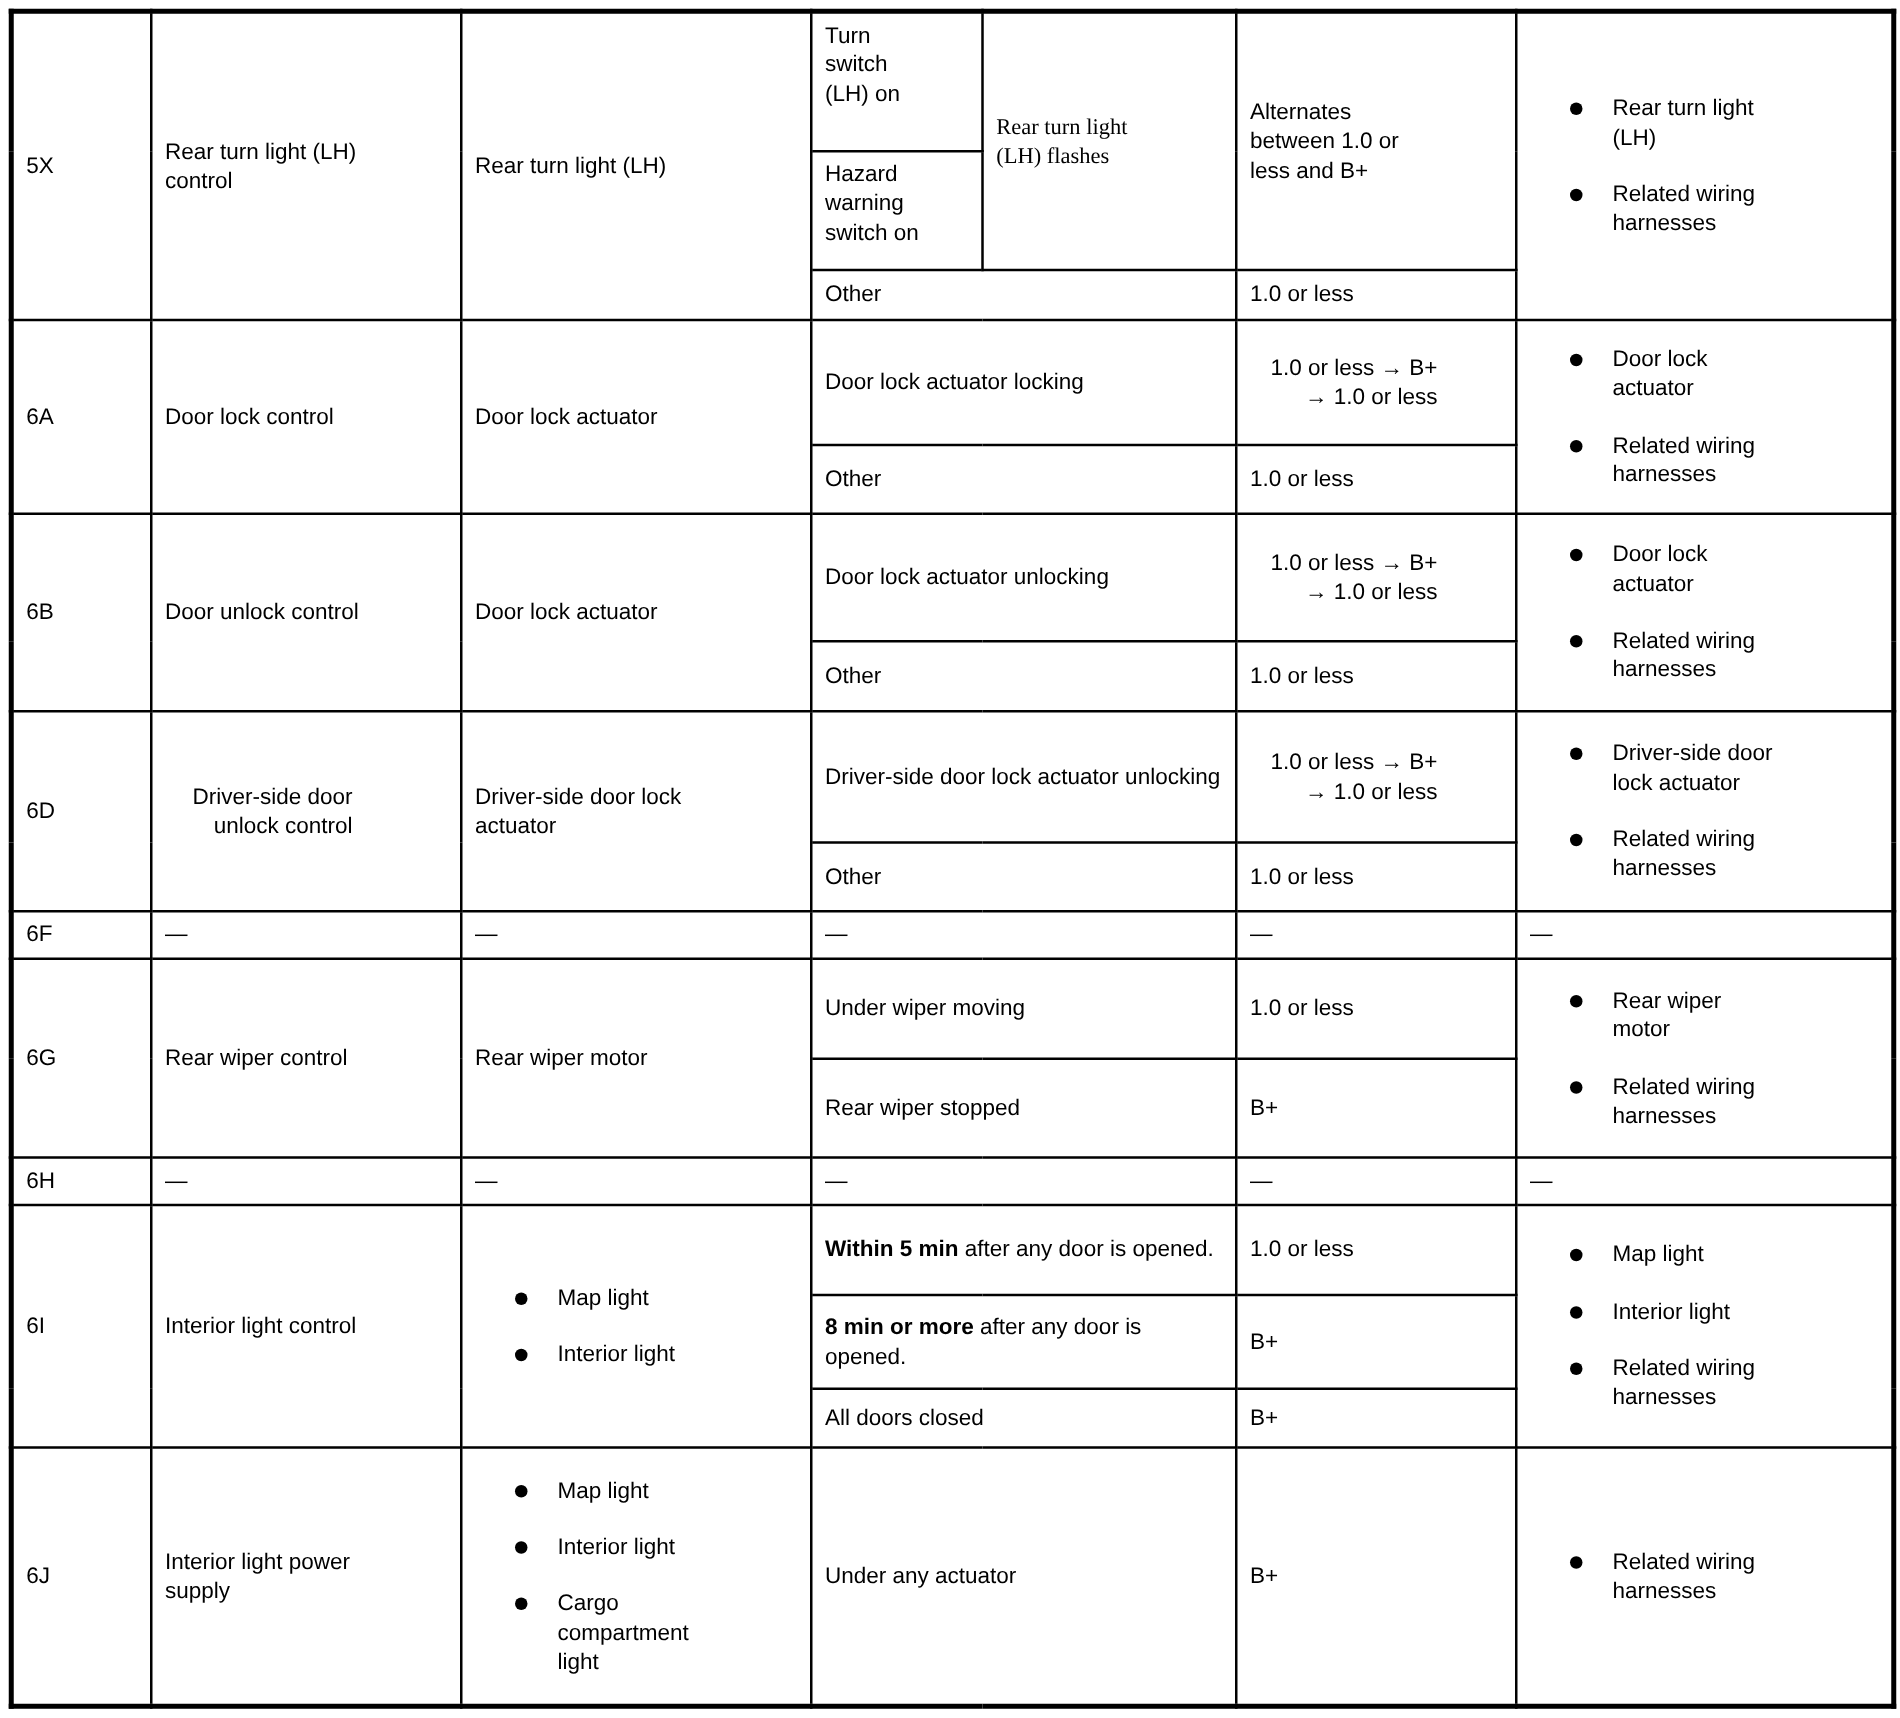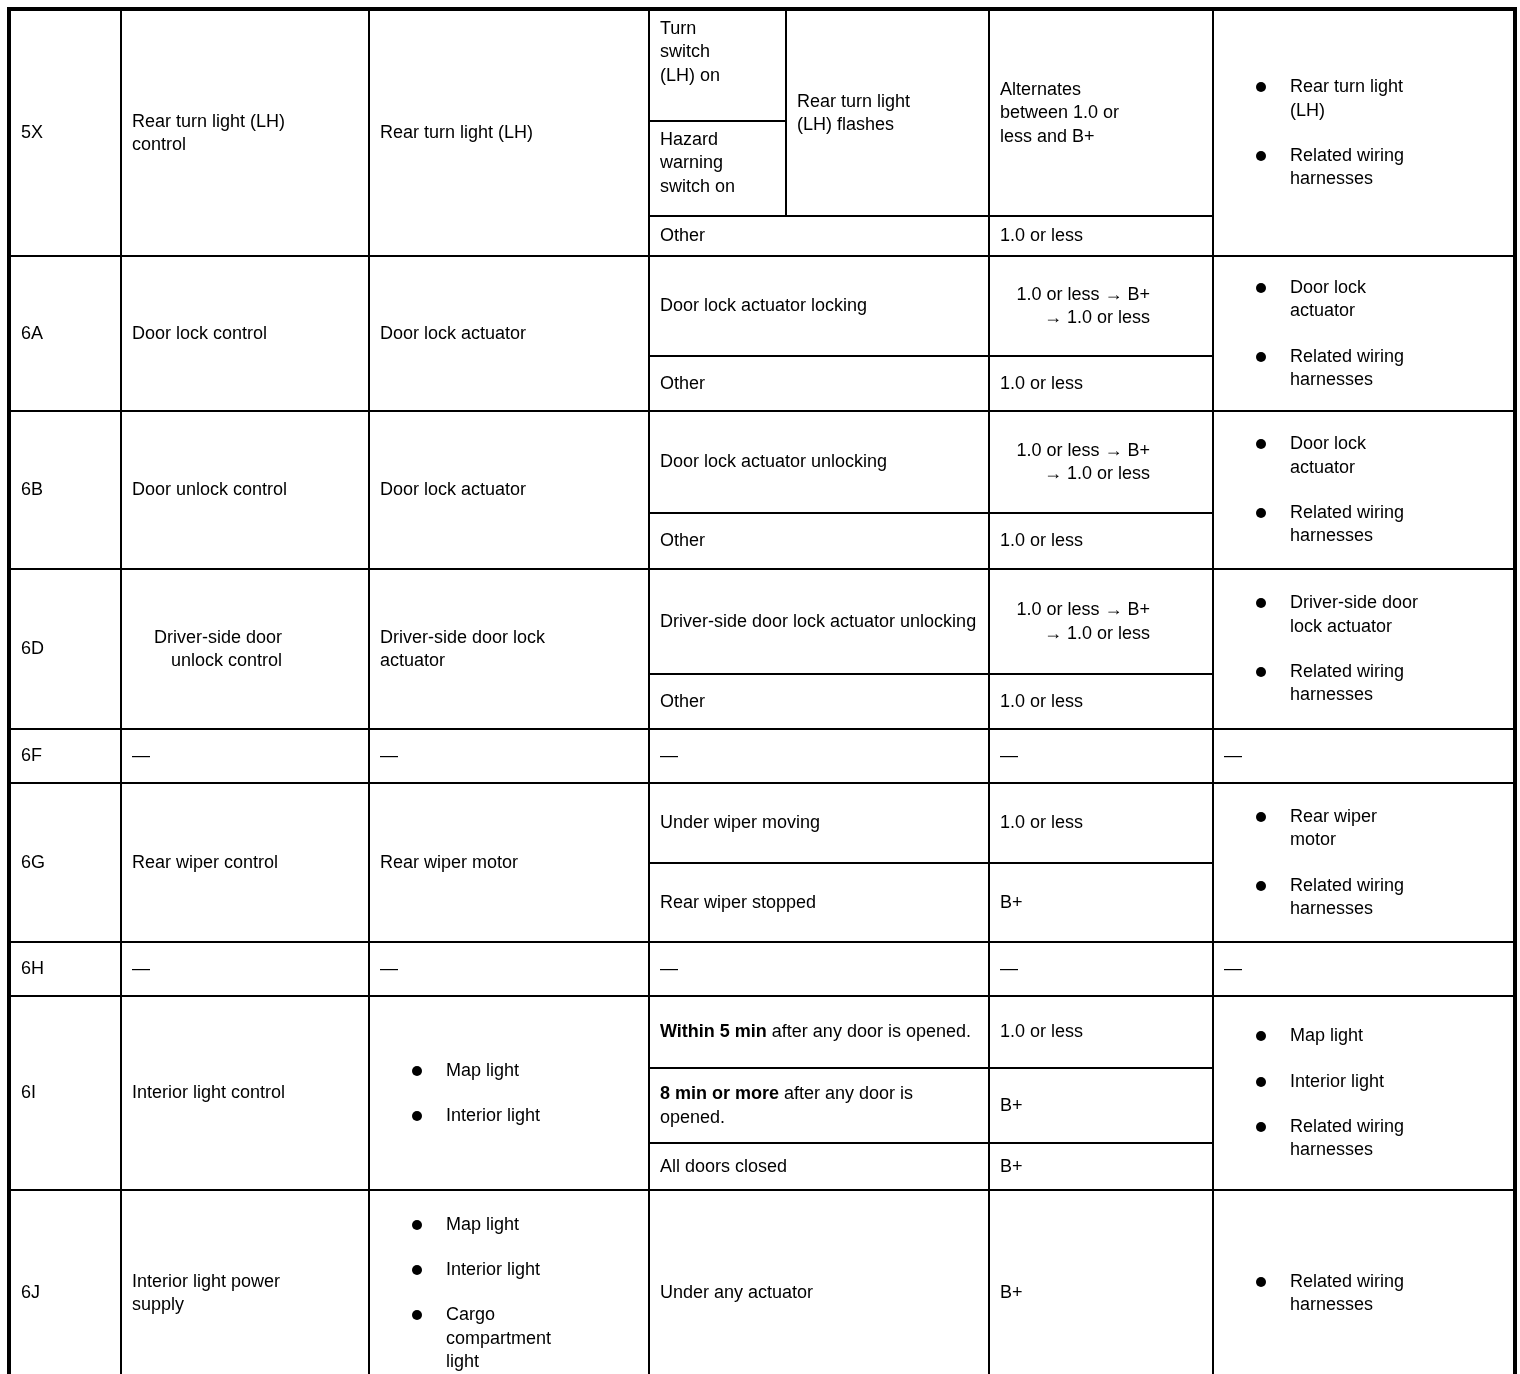--- a/index.html
+++ b/index.html
@@ -24,21 +24,21 @@
     font-size: 18px;
     line-height: 1.3;
     vertical-align: middle;
     overflow: hidden;
     word-wrap: break-word;
   }
   td.vtop { vertical-align: top; padding-top: 6px; }
   
   .mw88  { display:inline-block; max-width: 88px;  text-align:left; vertical-align:middle; }
   .mw125 { display:inline-block; max-width: 125px; text-align:left; vertical-align:middle; }
-  .mw135 { display:inline-block; max-width: 135px; text-align:left; vertical-align:middle; }
+  .mw135 { display:inline-block; max-width: 135px; text-align:left; vertical-align:middle;font-family:Liberation Serif, serif; }
   .mw150 { display:inline-block; max-width: 150px; text-align:right; vertical-align:middle; }
   .mw165 { display:inline-block; max-width: 165px; text-align:left; vertical-align:middle; }
   .mw185 { display:inline-block; max-width: 185px; text-align:left; vertical-align:middle; }
   .items-cell { padding-left: 42px; }
   .bullet-row { display: flex; align-items: flex-start; gap: 24px; }
   .bullet-row + .bullet-row { margin-top: 22px; }
   .dot {
     width: 10px; height: 10px;
     background: #000; border-radius: 50%;
     flex: 0 0 auto;
@@ -46,21 +46,21 @@
   }
   .bt130 { max-width: 130px; }
   .bt140 { max-width: 140px; }
   .bt120 { max-width: 120px; }
   b.cnd { font-weight: bold; margin-top: 44px; }
   
   tr.h112 { height: 112px; } tr.h95 { height: 95px; }  tr.h40 { height: 40px; }
   tr.h100 { height: 100px; } tr.h55 { height: 55px; }
   tr.h102 { height: 102px; } tr.h56 { height: 56px; }
   tr.h105 { height: 105px; }
-  tr.h38  { height: 54px; }
+  tr.h38  { height: 38px; }
   tr.h80  { height: 80px; }  tr.h79 { height: 79px; }
   tr.h72  { height: 72px; }  tr.h75 { height: 75px; } tr.h47 { height: 47px; }
   tr.h207 { height: 207px; }
 </style>
 </head>
 <body>
 
 <table class="vtable">
   <colgroup>
     <col style="width:112px">

